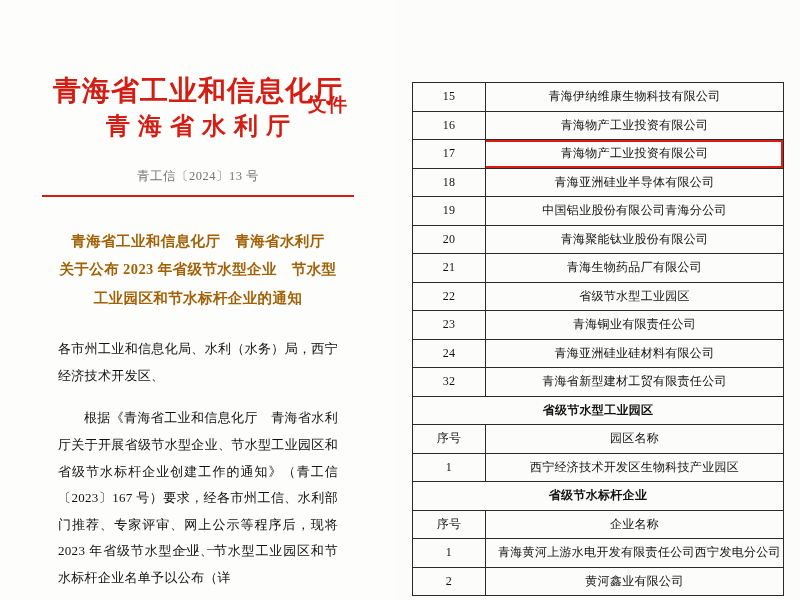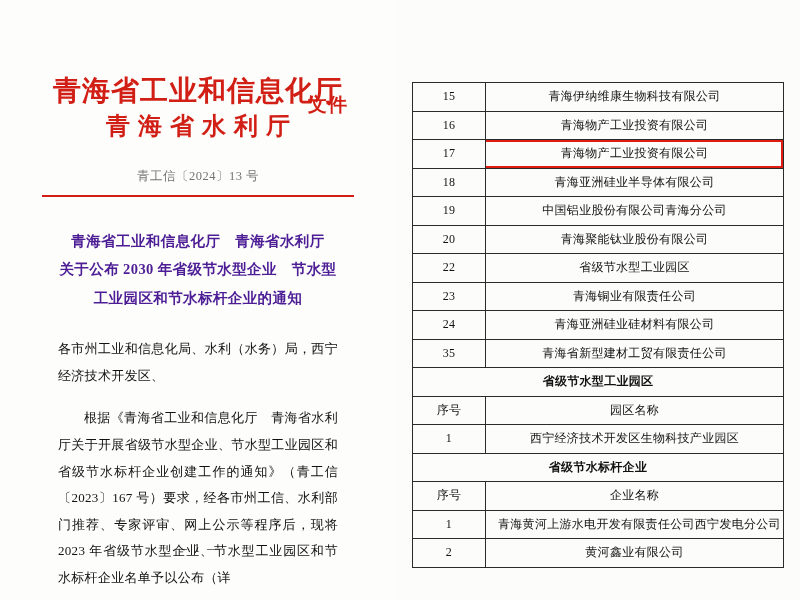--- a/index.html
+++ b/index.html
@@ -71,21 +71,21 @@
     height: 2px;
     background: #d21f16;
     width: 100%;
   }
   .doc-title {
     margin-top: 30px;
     text-align: center;
     font-weight: bold;
     font-size: 14.5px;
     line-height: 1.95;
-    color: #4c1d95;
+    color: #a16207;
     letter-spacing: 0.4px;
   }
   .doc-title .t-ln { display: block; }
   .doc-body {
     margin-top: 24px;
     font-size: 13px;
     line-height: 2.05;
     color: #111;
     letter-spacing: 0.3px;
     text-align: justify;
@@ -161,21 +161,21 @@
       <div class="lh-line l2">青海省水利厅</div>
       <div class="lh-wen">文件</div>
     </div>
 
     <div class="doc-number">青工信〔2024〕13 号</div>
 
     <div class="red-rule"></div>
 
     <div class="doc-title">
       <span class="t-ln">青海省工业和信息化厅　青海省水利厅</span>
-      <span class="t-ln">关于公布 2030 年省级节水型企业　节水型</span>
+      <span class="t-ln">关于公布 2023 年省级节水型企业　节水型</span>
       <span class="t-ln">工业园区和节水标杆企业的通知</span>
     </div>
 
     <div class="doc-body">
       <p>各市州工业和信息化局、水利（水务）局，西宁经济技术开发区、</p>
       <p class="indent">根据《青海省工业和信息化厅　青海省水利厅关于开展省级节水型企业、节水型工业园区和省级节水标杆企业创建工作的通知》（青工信〔2023〕167 号）要求，经各市州工信、水利部门推荐、专家评审、网上公示等程序后，现将 2023 年省级节水型企业、节水型工业园区和节水标杆企业名单予以公布（详</p>
     </div>
 
     <div class="page-no">— 1 —</div>
   </div>
@@ -202,33 +202,37 @@
         </tr>
         <tr>
           <td class="col-idx">19</td>
           <td>中国铝业股份有限公司青海分公司</td>
         </tr>
         <tr>
           <td class="col-idx">20</td>
           <td>青海聚能钛业股份有限公司</td>
         </tr>
         <tr>
+          <td class="col-idx">21</td>
+          <td>青海生物药品厂有限公司</td>
+        </tr>
+        <tr>
           <td class="col-idx">22</td>
           <td>省级节水型工业园区</td>
         </tr>
         <tr>
           <td class="col-idx">23</td>
           <td>青海铜业有限责任公司</td>
         </tr>
         <tr>
           <td class="col-idx">24</td>
           <td>青海亚洲硅业硅材料有限公司</td>
         </tr>
         <tr>
-          <td class="col-idx">35</td>
+          <td class="col-idx">32</td>
           <td>青海省新型建材工贸有限责任公司</td>
         </tr>
 
         <tr>
           <td class="section" colspan="2">省级节水型工业园区</td>
         </tr>
         <tr>
           <td class="col-idx hdr">序号</td>
           <td class="hdr">园区名称</td>
         </tr>

